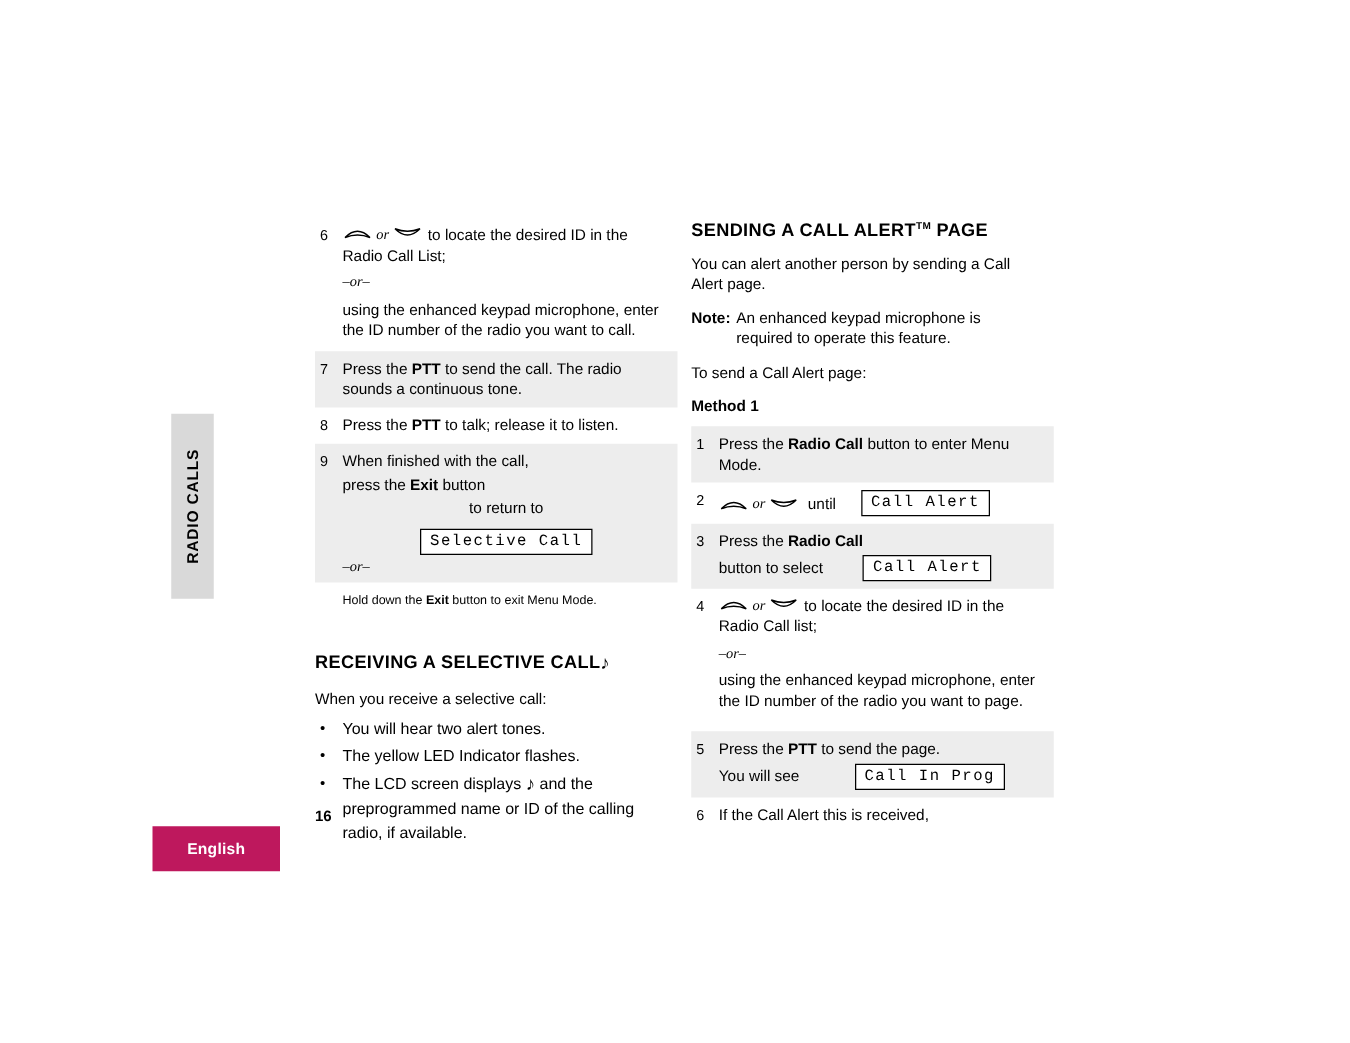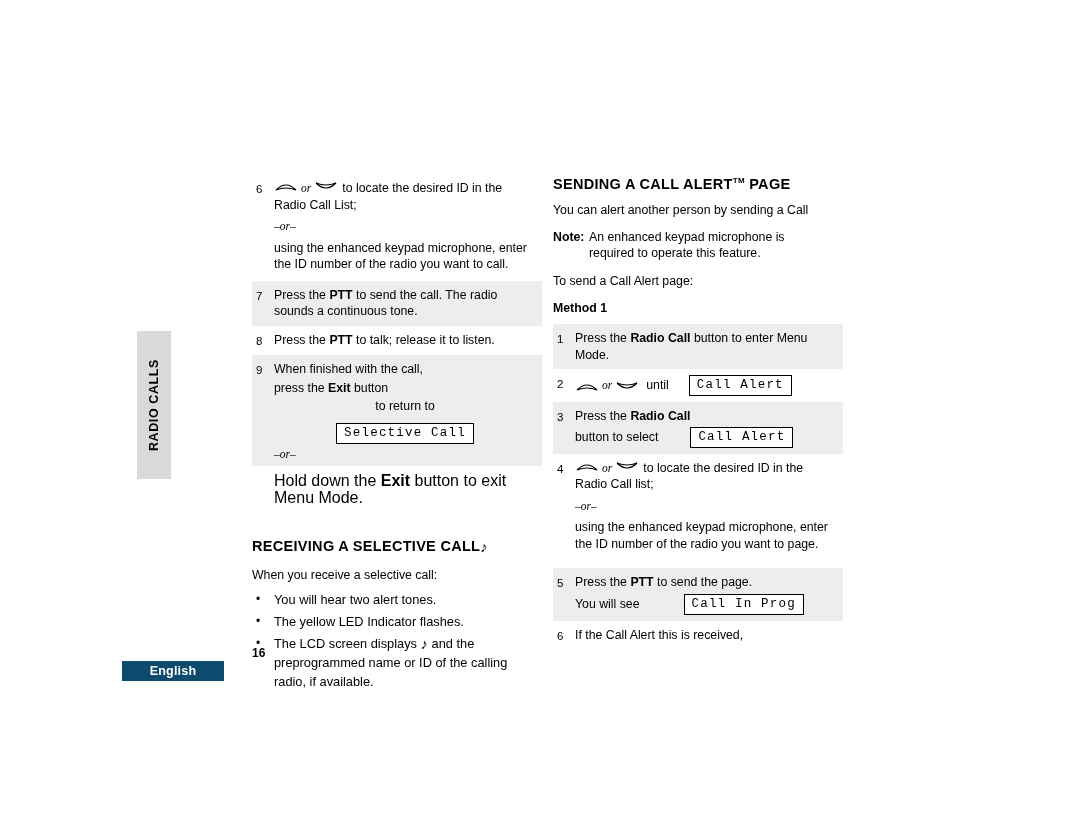--- a/index.html
+++ b/index.html
@@ -42,22 +42,22 @@
     font-weight: bold;
     letter-spacing: 0.6px;
   }
 
   
   .lang-tab {
     position: absolute;
     left: 122px;
     top: 661px;
     width: 102px;
-    height: 20px;
-    background: #0c4a6e;
+    height: 36px;
+    background: #be185d;
     color: #ffffff;
     font-size: 12.5px;
     font-weight: bold;
     display: flex;
     align-items: center;
     justify-content: center;
     letter-spacing: 0.2px;
   }
   .page-number {
     position: absolute;
@@ -251,21 +251,21 @@
         <div style="margin-top:2px;">
           <span>press the </span><span class="b">Exit</span><span> button</span>
         </div>
         <div class="lcd-row" style="margin-top:2px;flex-direction:column;">
           <span>to return to</span>
           <span class="lcd">Selective Call</span>
         </div>
         <div class="or-sep" style="margin:2px 0 0 0;">–or–</div>
       </div>
     </div>
-    <div style="padding:6px 6px 6px 22px;border-top:1px solid #ffffff;font-size:16px;line-height:16.5px;">
+    <div style="padding:6px 6px 6px 22px;border-top:1px solid #ffffff;font-size:10px;line-height:16.5px;">
       <span>Hold down the </span><span class="b">Exit</span><span> button to exit Menu Mode.</span>
     </div>
 
     <div class="h2" style="margin-top:26px;">
       <span>RECEIVING A SELECTIVE CALL</span><span class="music-note">♪</span>
     </div>
 
     <div class="para" style="margin-top:12px;">When you receive a selective call:</div>
 
     <ul class="bullets">
@@ -281,20 +281,21 @@
     </ul>
   </div>
 
   <div class="col-right">
 
     <div class="h2">
       <span>SENDING A CALL ALERT</span><span class="sup">TM</span><span> PAGE</span>
     </div>
 
     <div class="para" style="margin-top:7px;">You can alert another person by sending a Call</div>
+    <div class="para">Alert page.</div>
 
     <div class="note-block" style="margin-top:10px;">
       <div class="nlabel">Note:</div>
       <div>
         <div>An enhanced keypad microphone is</div>
         <div>required to operate this feature.</div>
       </div>
     </div>
 
     <div class="para" style="margin-top:11px;">To send a Call Alert page:</div>

